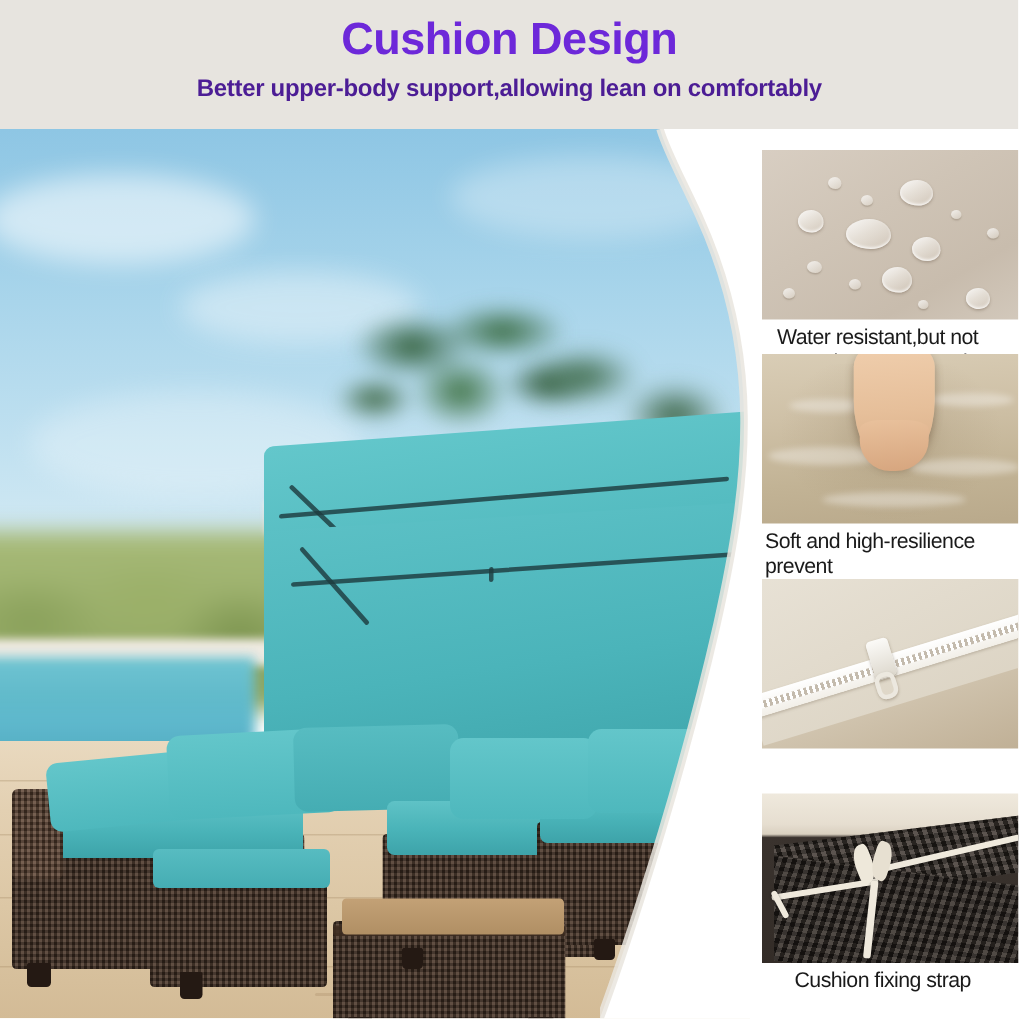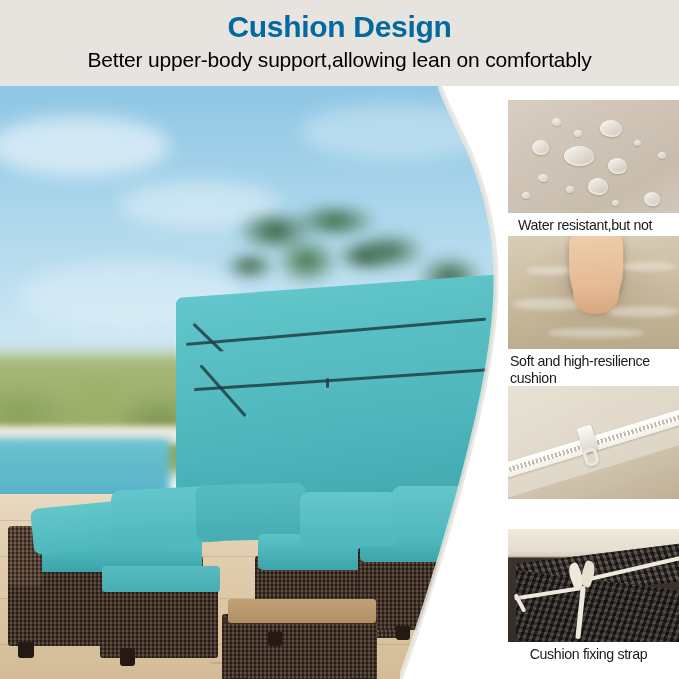--- a/index.html
+++ b/index.html
@@ -13,25 +13,25 @@
   .page { position:relative; width:679px; height:679px; overflow:hidden; background:#ffffff; }
 
   
   .header {
     position:absolute; left:0; top:0; width:679px; height:86px;
     background:#e7e4df;
     display:flex; flex-direction:column; align-items:center; justify-content:flex-start;
     padding-top:8px;
   }
   .title {
-    font-size:30px; font-weight:bold; color:#0369a1; letter-spacing:-0.3px;
+    font-size:30px; font-weight:bold; color:#6d28d9; letter-spacing:-0.3px;
     line-height:38px;
   }
   .subtitle {
-    font-size:21px; font-weight:normal; color:#000000; letter-spacing:-0.2px;
+    font-size:16px; font-weight:bold; color:#4c1d95; letter-spacing:-0.2px;
     line-height:24px; margin-top:2px;
   }
 
   
   .hero {
     position:absolute; left:0; top:86px; width:500px; height:593px;
     overflow:hidden;
   }
   .hero-scene { position:absolute; inset:0; }
 
@@ -443,21 +443,21 @@
         <div class="dimple"></div>
         <div class="fold" style="left:4px;   top:62px; width:80px; height:12px;"></div>
         <div class="fold" style="left:98px;  top:70px; width:74px; height:11px;"></div>
         <div class="fold" style="left:18px;  top:30px; width:54px; height:9px;"></div>
         <div class="fold" style="left:110px; top:26px; width:58px; height:9px;"></div>
         <div class="fold" style="left:40px;  top:92px; width:96px; height:10px;"></div>
         <div class="hand">
           <div class="hand-tip"></div>
         </div>
       </div>
-      <div class="panel-cap wide">Soft and high-resilience cushion</div>
+      <div class="panel-cap wide">Soft and high-resilience prevent</div>
     </div>
 
     <div class="panel" style="top:300px;">
       <div class="panel-img img-zip">
         <div class="zip-panel-top"></div>
         <div class="zip-tape"></div>
         <div class="zip-teeth"></div>
         <div class="zip-slider"></div>
         <div class="zip-pull"></div>
       </div>

